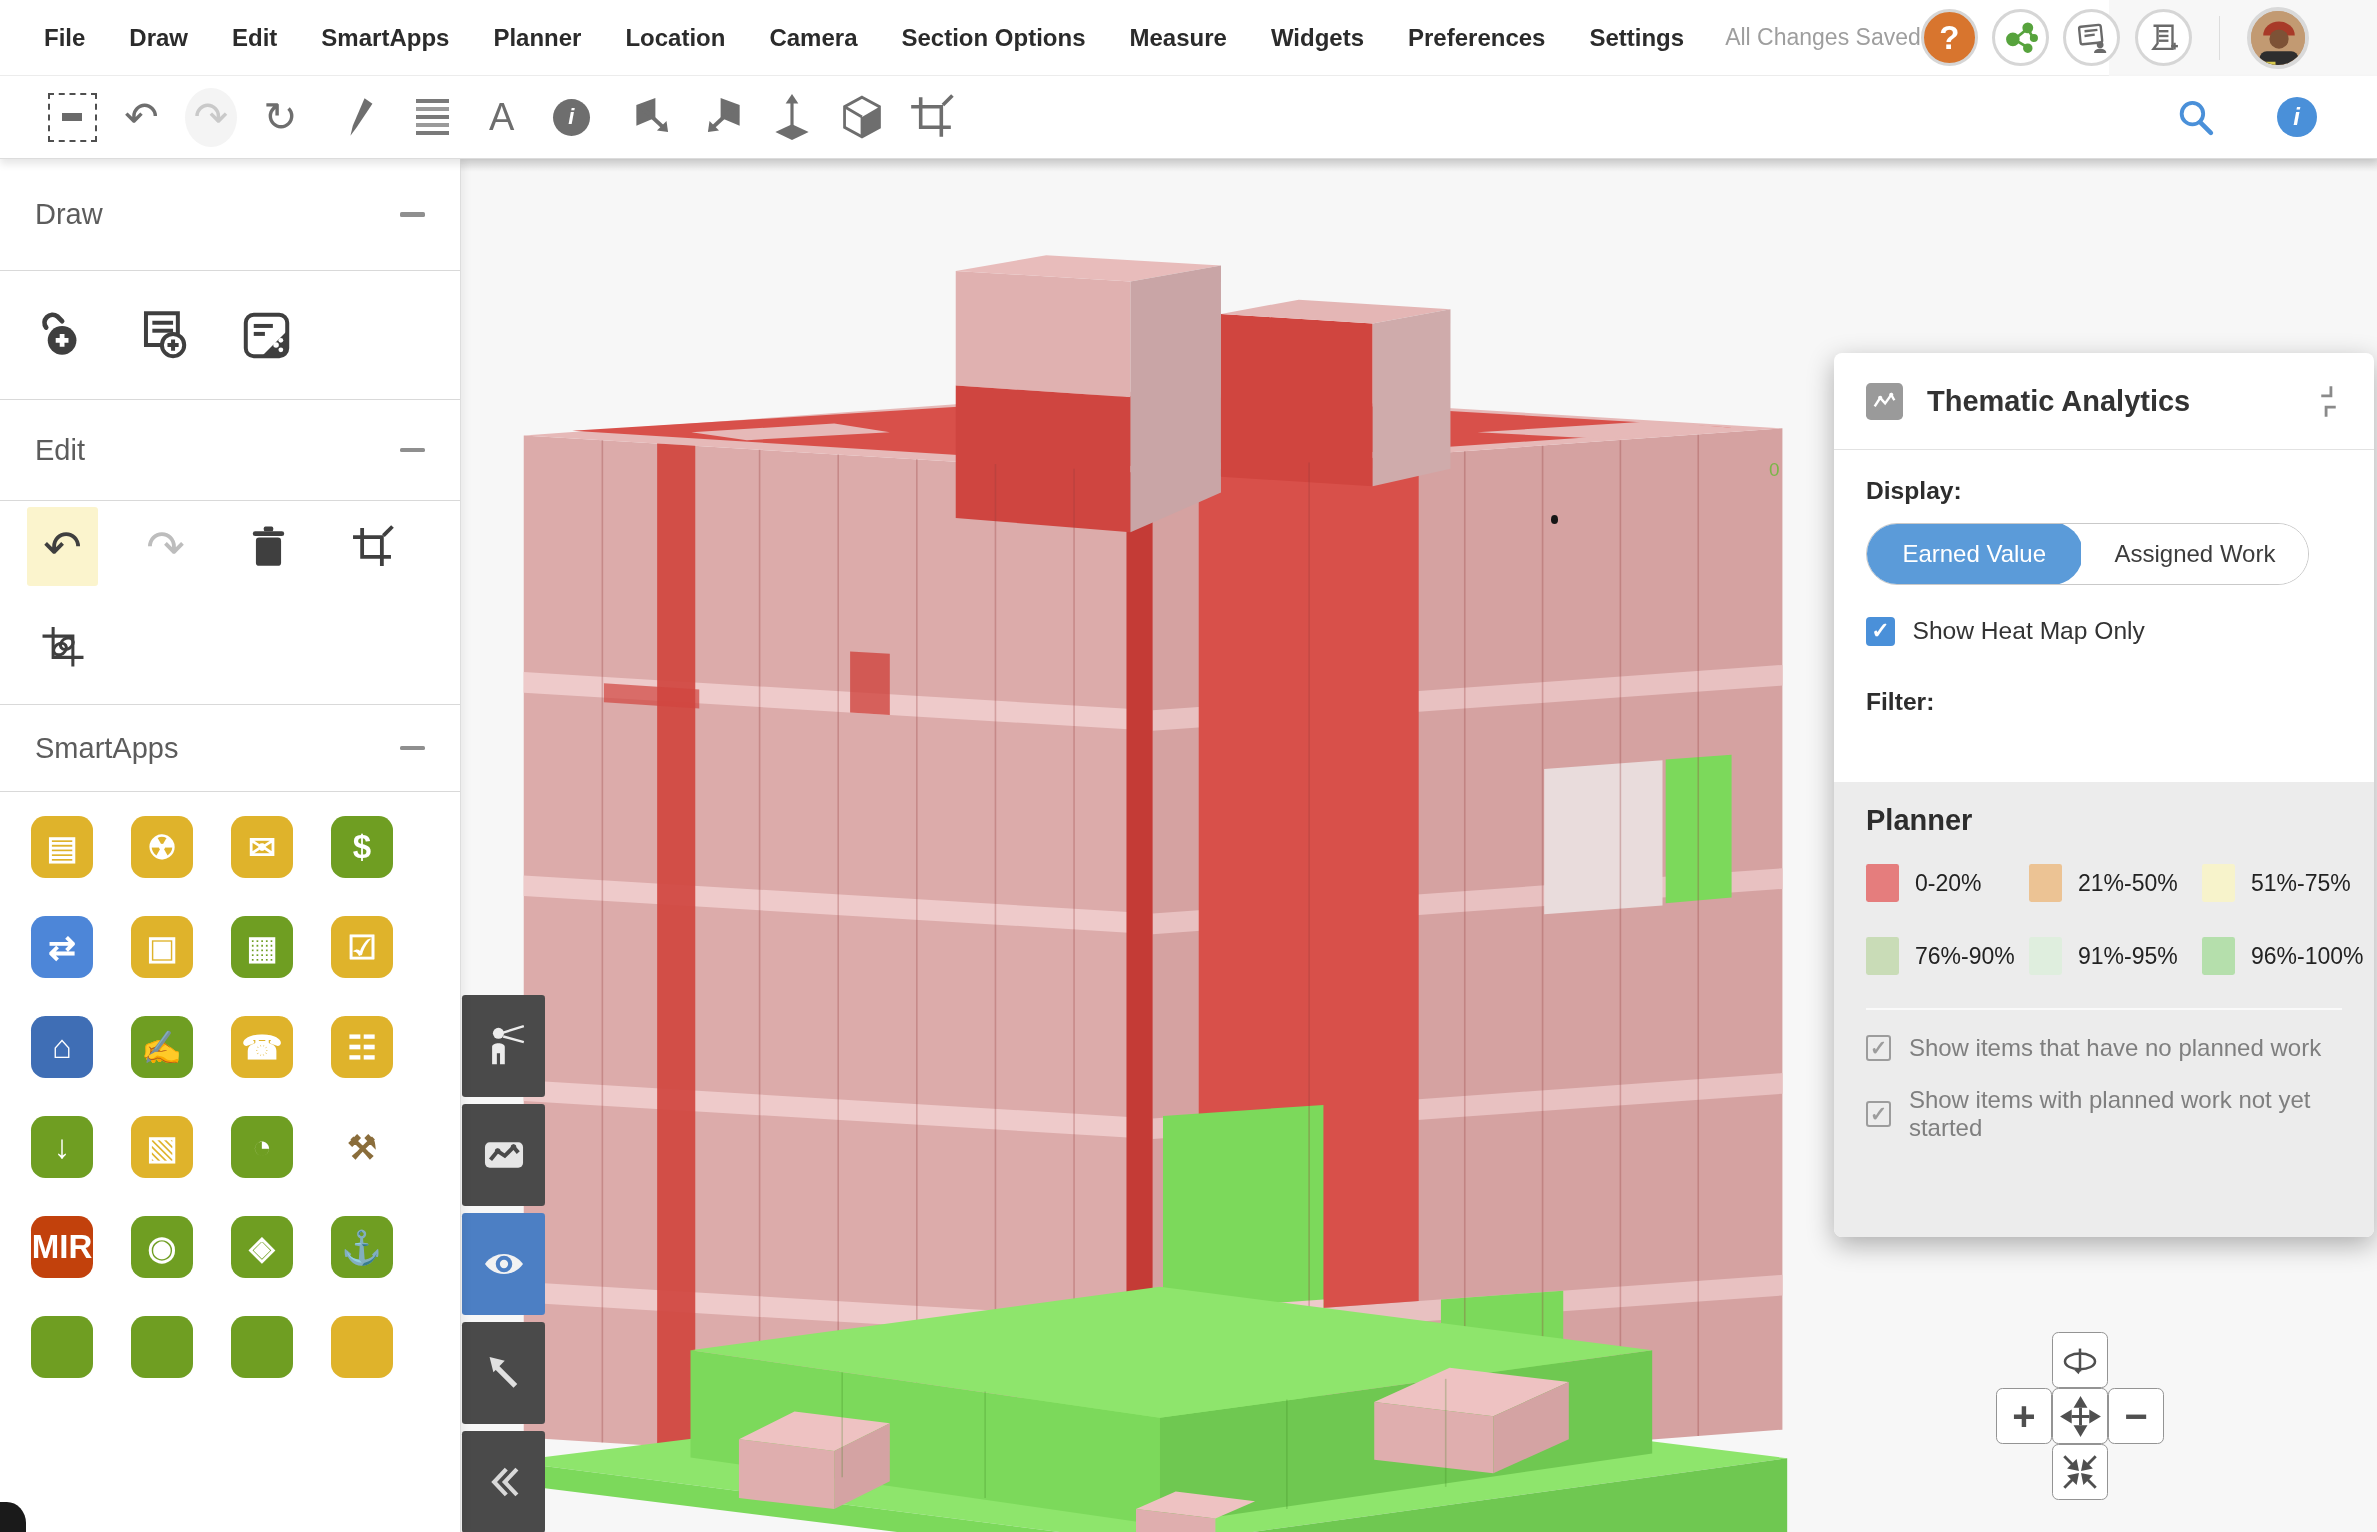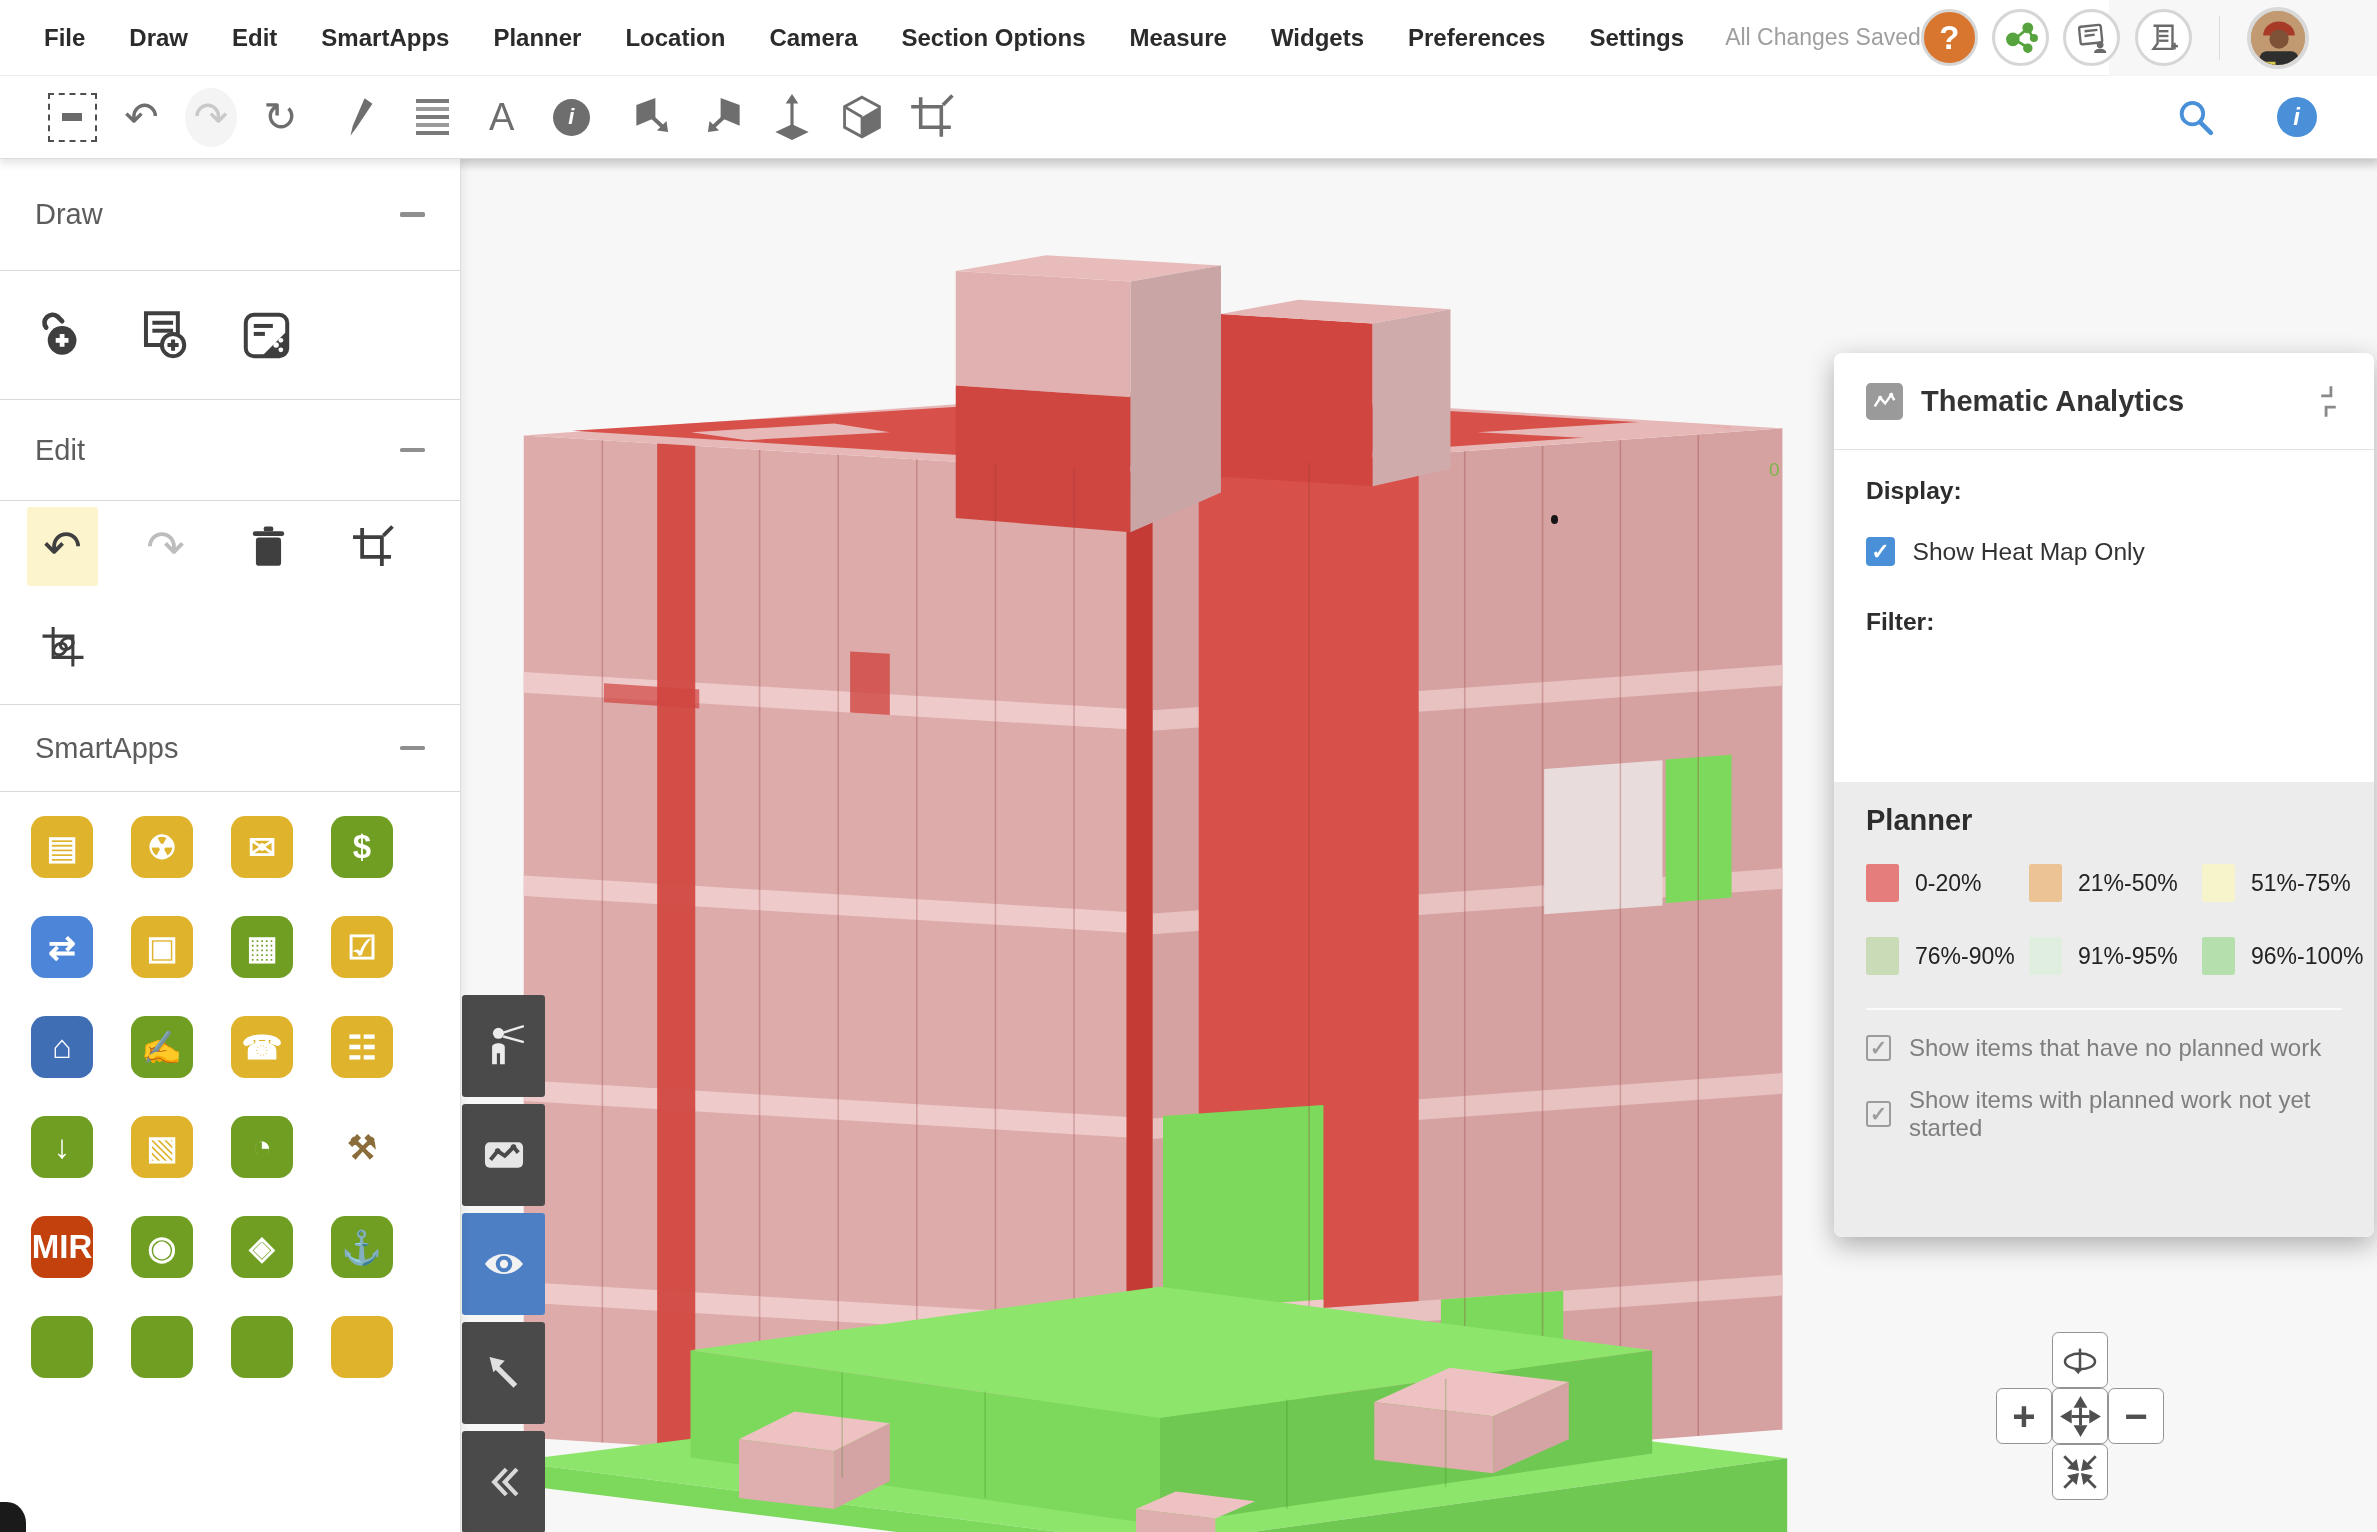--- a/index.html
+++ b/index.html
@@ -65,21 +65,21 @@
   .cursor-blob{position:absolute;left:-6.4px;top:1502px;width:32px;height:35px;background:#1a1a1a;border-radius:0 60% 0 60%;z-index:22;}
   
   .view-strip{position:absolute;left:462px;top:995px;width:83px;display:flex;flex-direction:column;gap:7.1px;z-index:15;}
   .strip-btn{width:83px;height:102px;background:#4a4a4a;border-radius:3.2px;display:flex;align-items:center;justify-content:center;}
   .strip-btn.active{background:#4c7fc4;}
   
   .panel{position:absolute;left:1834px;top:353px;width:540px;height:884px;background:#fff;border-radius:8px;
          box-shadow:0 8px 27px rgba(0,0,0,.30);z-index:18;display:flex;flex-direction:column;overflow:hidden;}
   .panel-header{height:97px;display:flex;align-items:center;padding:0 27px 0 32px;border-bottom:1.6px solid #e2e2e2;flex:0 0 auto;}
   .panel-icon{width:37px;height:37px;border-radius:4.8px;background:#9a9a9a;display:flex;align-items:center;justify-content:center;flex:0 0 auto;}
-  .panel-title{font-size:29px;font-weight:700;color:#333;margin-left:18px;flex:1;}
+  .panel-title{font-size:29px;font-weight:700;color:#333;margin-left:24px;flex:1;}
   .panel-top{height:332px;padding:27px 32px 0;flex:0 0 auto;}
   .field-label{font-size:24.6px;font-weight:700;color:#2d2d2d;}
   .toggle{display:inline-flex;margin-top:17.5px;border:1.6px solid #c9c9c9;border-radius:32px;overflow:hidden;height:62px;}
   .toggle-seg{display:flex;align-items:center;justify-content:center;font-size:24px;padding:0 33px;background:#fff;color:#3c3c3c;}
   .toggle-seg.selected{background:#5b9bd9;color:#fff;border-radius:32px;margin:-1.6px;padding:0 37px;}
   .check-row{display:flex;align-items:center;margin-top:32px;}
   .bluecheck{width:29px;height:29px;border-radius:4px;background:#4a90d9;color:#fff;font-size:22px;font-weight:700;
              display:flex;align-items:center;justify-content:center;flex:0 0 auto;}
   .check-row .lbl{margin-left:17.5px;font-size:24.6px;color:#333;}
   .filter-label{margin-top:42px;}
@@ -583,20 +583,24 @@
       <span class="panel-title">Thematic Analytics</span>
       <svg width="37" height="37" viewBox="0 0 46 46">
         <g stroke="#8a8a8a" stroke-width="3.5" fill="none">
           <path d="M26 4 v12 h-12"></path>
             <path d="M20 42 v-12 h12"></path>
         </g>
       </svg>
     </div>
     <div class="panel-top">
       <div class="field-label">Display:</div>
+      <div class="toggle">
+        <span class="toggle-seg selected">Earned Value</span>
+        <span class="toggle-seg">Assigned Work</span>
+      </div>
       <div class="check-row">
         <span class="bluecheck">✓</span>
         <span class="lbl">Show Heat Map Only</span>
       </div>
       <div class="field-label filter-label">Filter:</div>
     </div>
     <div class="legend">
       <div class="legend-title">Planner</div>
       <div class="legend-grid">
 

